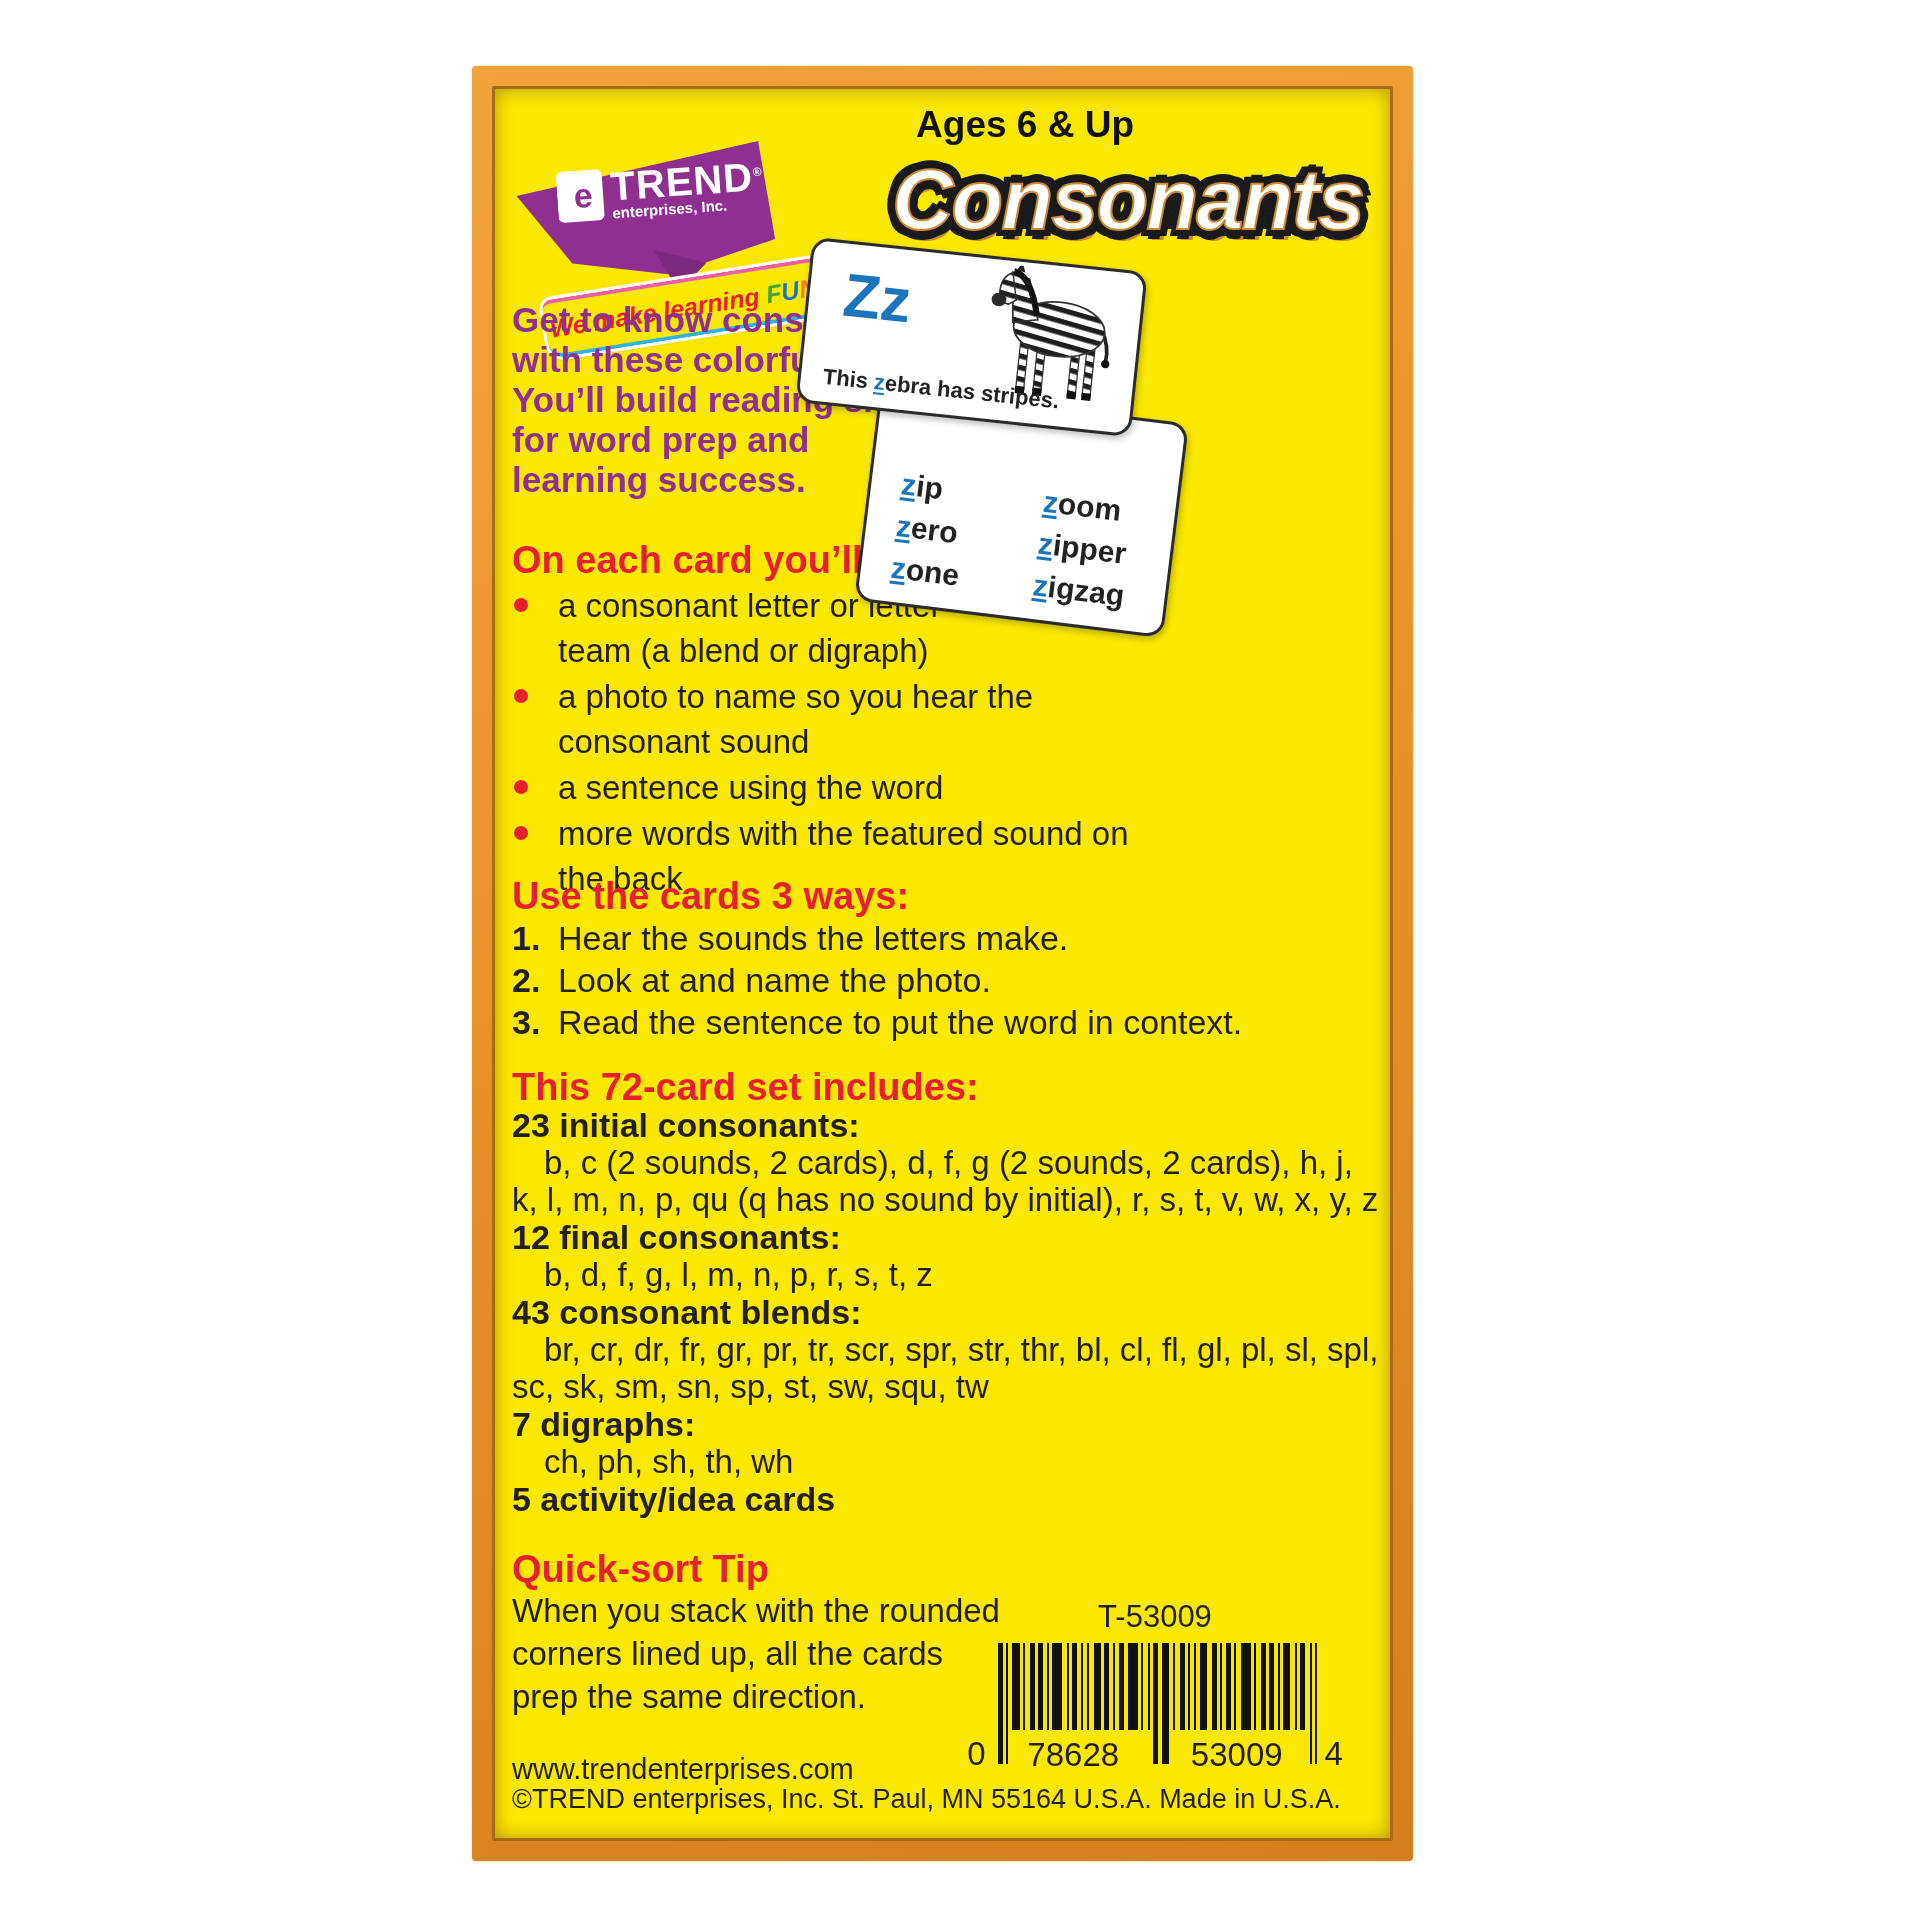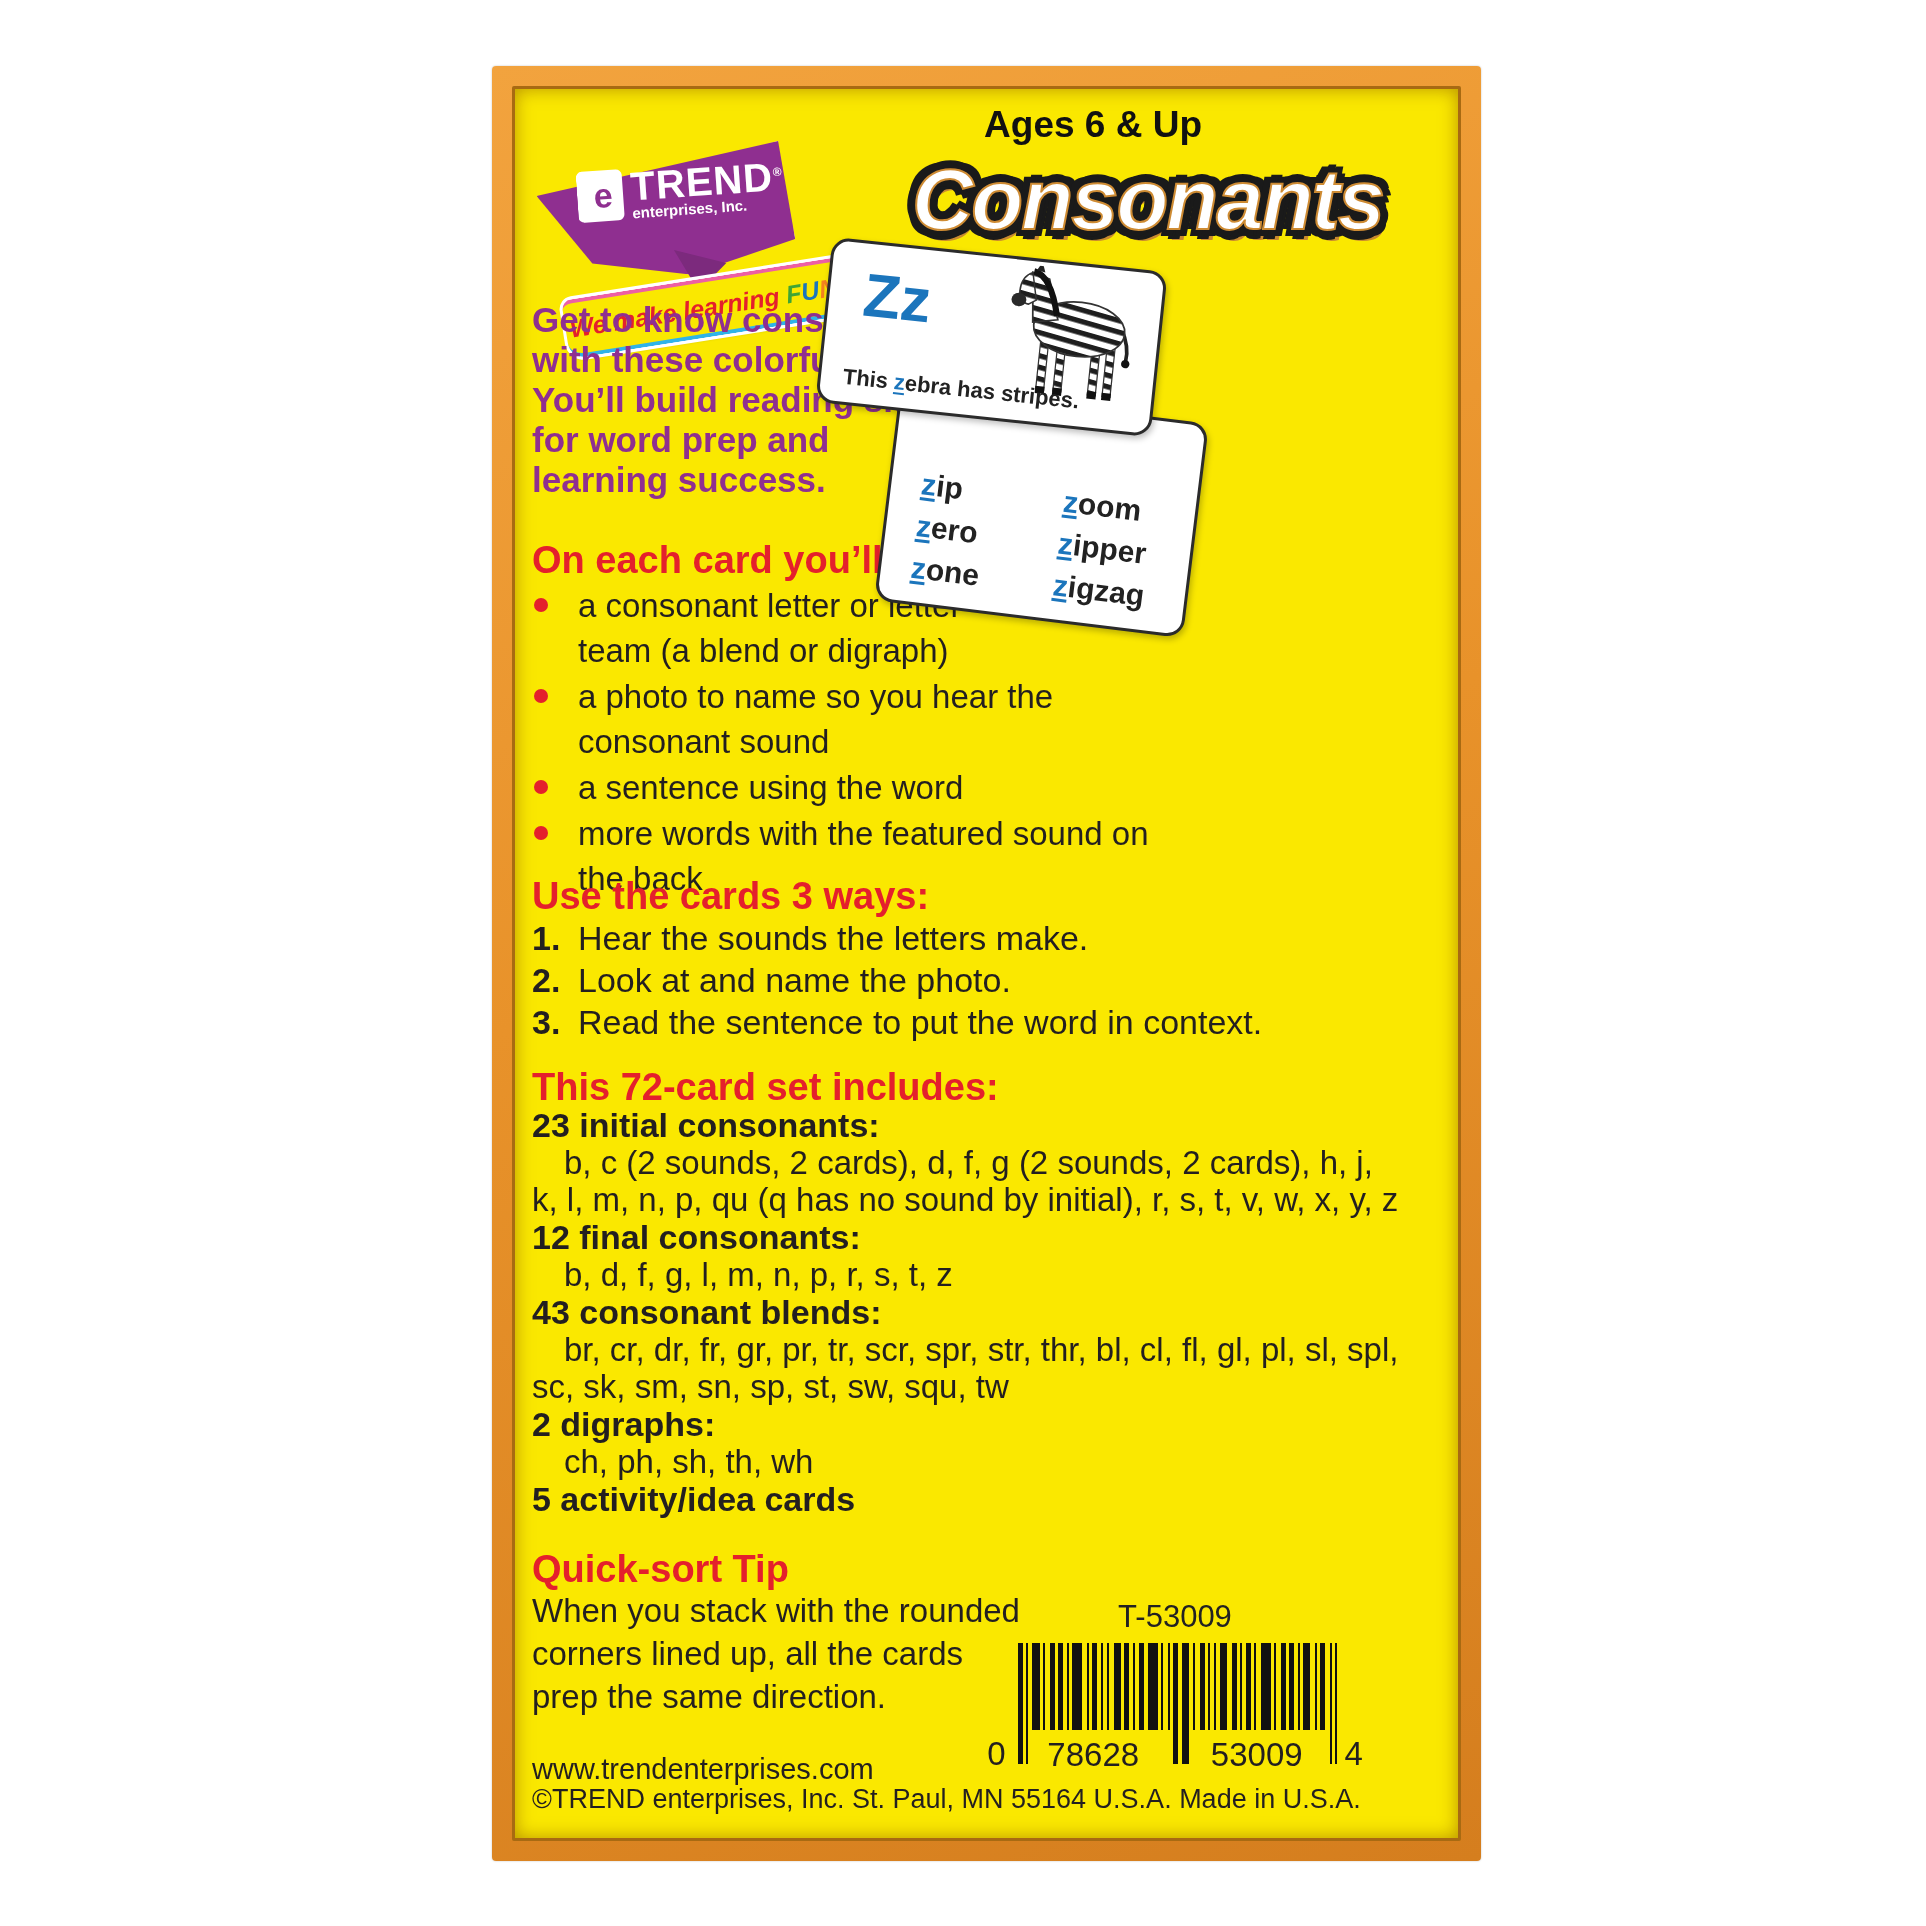--- a/index.html
+++ b/index.html
@@ -1,23 +1,23 @@
 <!DOCTYPE html>
 <html><head>
 <meta charset="utf-8">
 <style>
   html,body{margin:0;padding:0;}
   body{
     width:1927px;height:1927px;background:#ffffff;position:relative;
     font-family:"Liberation Sans", sans-serif;color:#231F20;overflow:hidden;
   }
   .package{
-    position:absolute;left:492px;top:66px;width:941px;height:1795px;
+    position:absolute;left:472px;top:66px;width:941px;height:1795px;
     background:linear-gradient(160deg,#F2A33E 0%,#E8922A 45%,#D57E1E 100%);
-    border-radius:4px;box-shadow:0 0 2px rgba(0,0,0,.25);padding-left:48px;
+    border-radius:4px;box-shadow:0 0 2px rgba(0,0,0,.25);
   }
   .package-inner{
     position:absolute;inset:20px;background:#FAE800;
     border:3px solid #A86A12;border-radius:2px;
     box-shadow:inset 0 0 18px rgba(130,75,0,.55);
   }
   .content{position:absolute;inset:0;}
 
   .ages{position:absolute;top:38px;right:279px;font-size:37px;font-weight:700;color:#111;}
 
@@ -252,21 +252,21 @@
     <div class="red-heading h-set">This 72-card set includes:</div>
     <div class="setlist" id="setlist">
         <div class="set-label">23 initial consonants:</div>
         <div class="set-line indent">b, c (2 sounds, 2 cards), d, f, g (2 sounds, 2 cards), h, j,</div>
         <div class="set-line">k,  l, m, n, p, qu (q has no sound by initial), r, s, t, v, w, x, y, z</div>
         <div class="set-label">12 final consonants:</div>
         <div class="set-line indent">b, d, f, g, l, m, n, p, r, s, t, z</div>
         <div class="set-label">43 consonant blends:</div>
         <div class="set-line indent">br, cr, dr, fr, gr, pr, tr, scr, spr, str, thr, bl, cl, fl, gl, pl, sl, spl,</div>
         <div class="set-line">sc, sk, sm, sn, sp, st, sw, squ, tw</div>
-        <div class="set-label">2 digraphs:</div>
+        <div class="set-label">7 digraphs:</div>
         <div class="set-line indent">ch, ph, sh, th, wh</div>
         <div class="set-label">5 activity/idea cards</div>
       </div>
 
     <div class="red-heading h-tip">Quick-sort Tip</div>
     <div class="tiplines" id="tiplines">
         <div>When you stack with the rounded</div>
         <div>corners lined up, all the cards</div>
         <div>prep the same direction.</div>
       </div>

